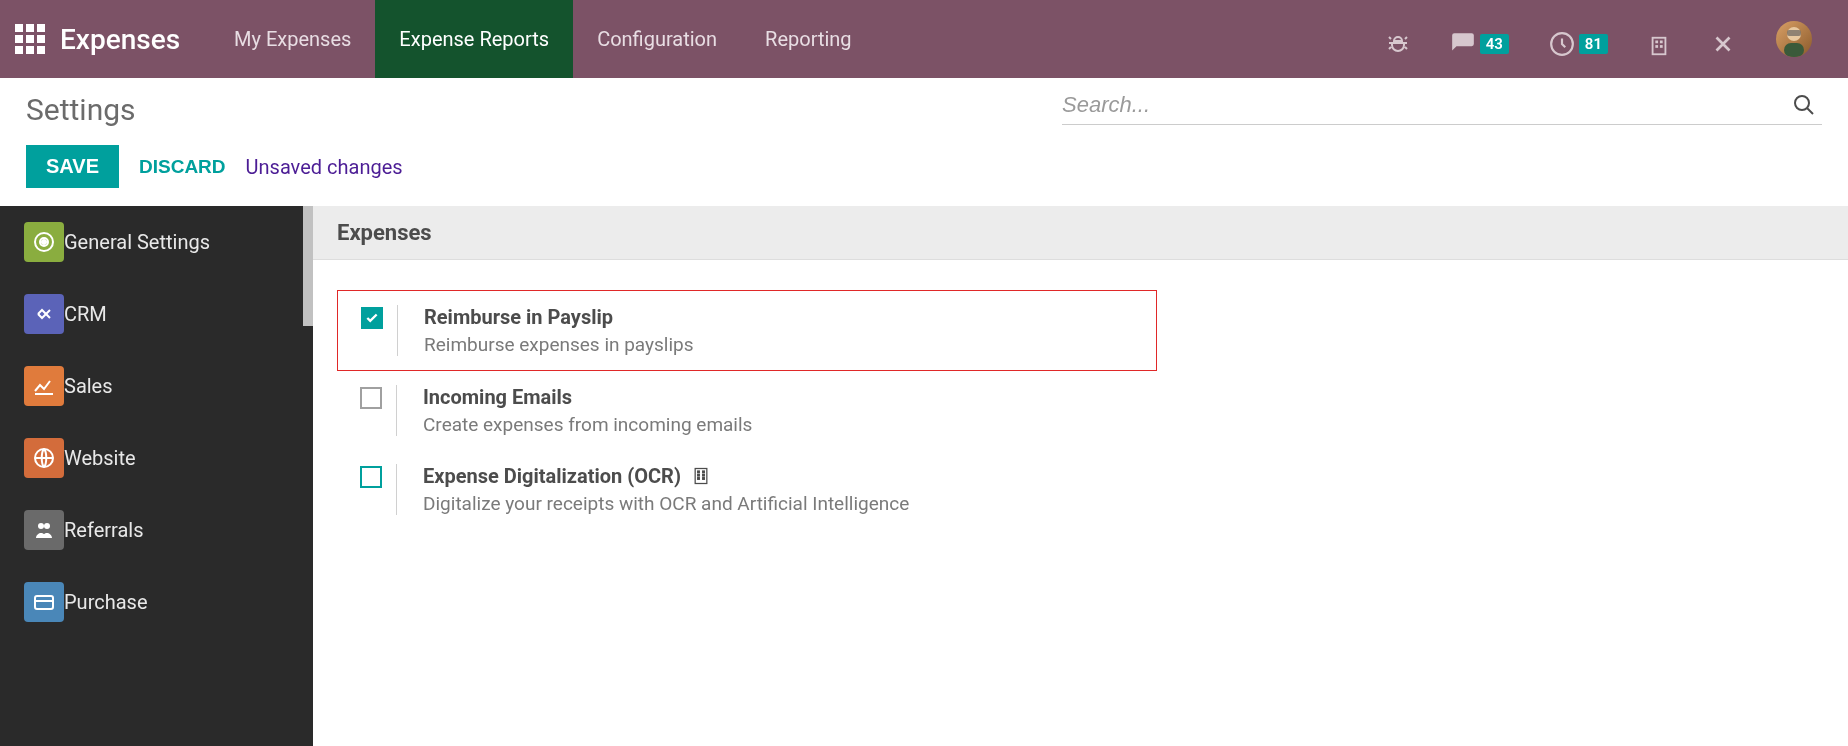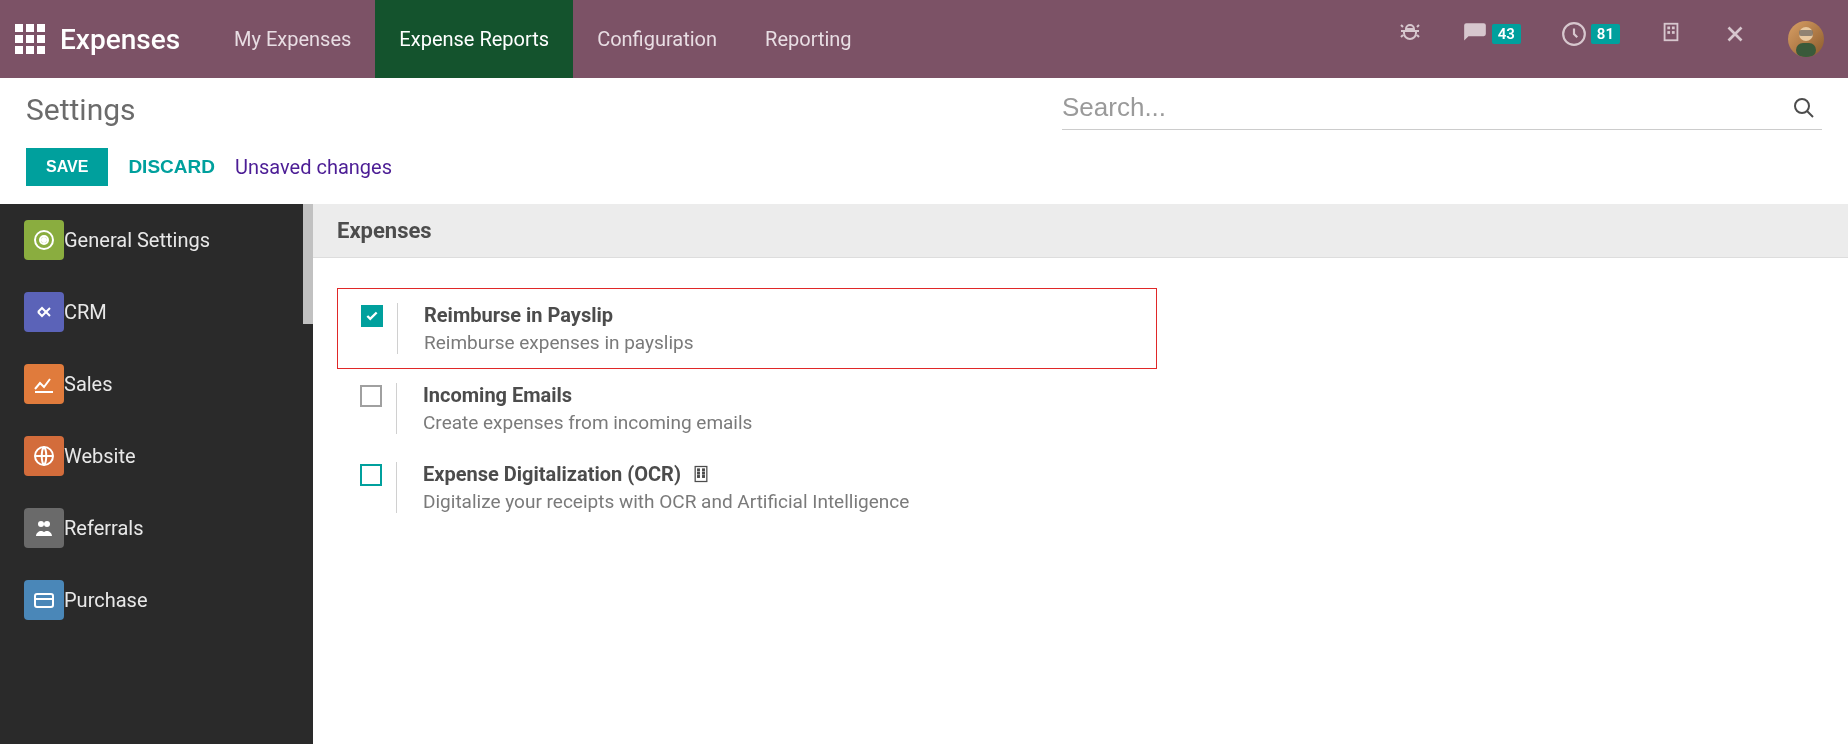--- a/index.html
+++ b/index.html
@@ -46,23 +46,23 @@
       cursor: pointer;
       color: #e8dde3;
     }
     .topnav-item.active {
       background: #14532d;
       color: #fff;
     }
     .topnav-right {
       margin-left: auto;
       display: flex;
-      align-items: flex-start;
+      align-items: flex-end;
       gap: 40px;
-      padding-right: 24px;
+      padding-right: 36px;
     }
     .topnav-icon { color: #d7c7ce; position: relative; display:flex; align-items:center; cursor:pointer;}
     .badge {
       background: #00a09d;
       color: #fff;
       font-size: 15px;
       padding: 1px 6px;
       border-radius: 2px;
       margin-left: 4px;
       font-weight: 600;
@@ -93,40 +93,41 @@
       display: flex;
       align-items: center;
       border-bottom: 1px solid #ccc;
       padding-bottom: 6px;
       max-width: 760px;
       margin-left: auto;
     }
     .search-input {
       flex: 1;
       border: none;
-      font-size: 26px;
+      font-size: 22px;
       outline: none;
       color: #666;
+      font-style: italic;
     }
     .search-input::placeholder { color: #9a9a9a; }
     .search-btn { color: #4c4c4c; cursor:pointer; padding:0 6px;}
     
     
     .save-bar {
       display: flex;
       align-items: center;
       gap: 20px;
       padding: 18px 26px 18px 26px;
     }
     .btn-save {
       background: #00a09d;
       color: #fff;
       border: none;
       padding: 10px 20px;
-      font-size: 16px;
+      font-size: 20px;
       font-weight: 700;
       cursor: pointer;
       text-align: right;
     }
     .btn-discard {
       background: none;
       border: none;
       color: #00a09d;
       font-size: 19px;
       font-weight: 700;

